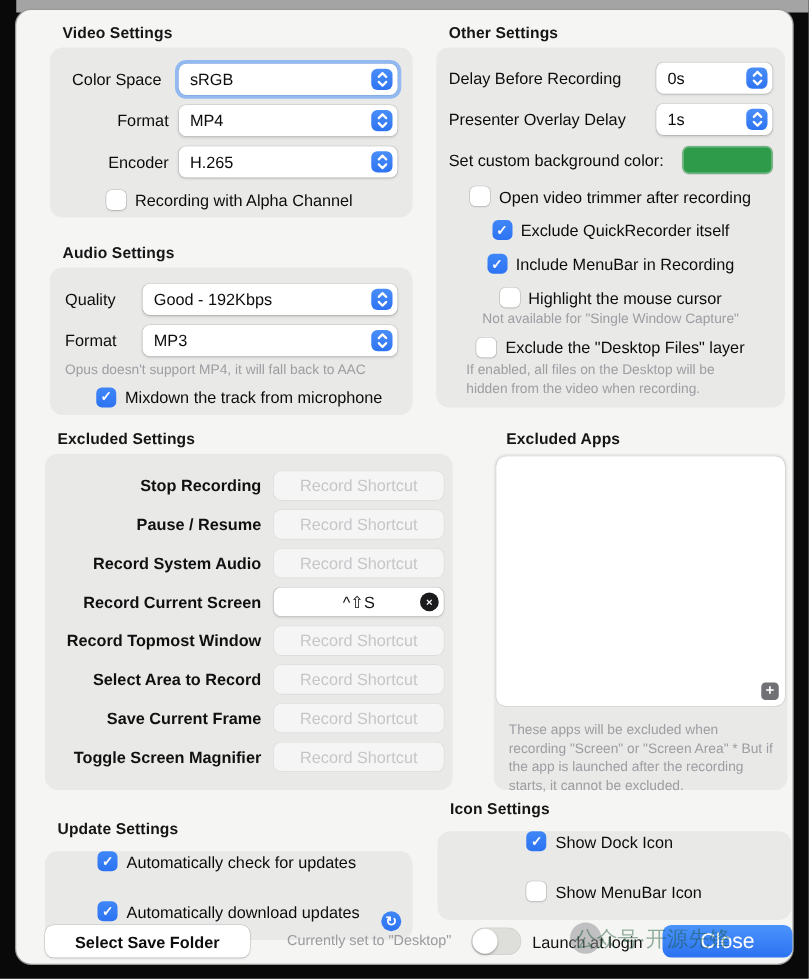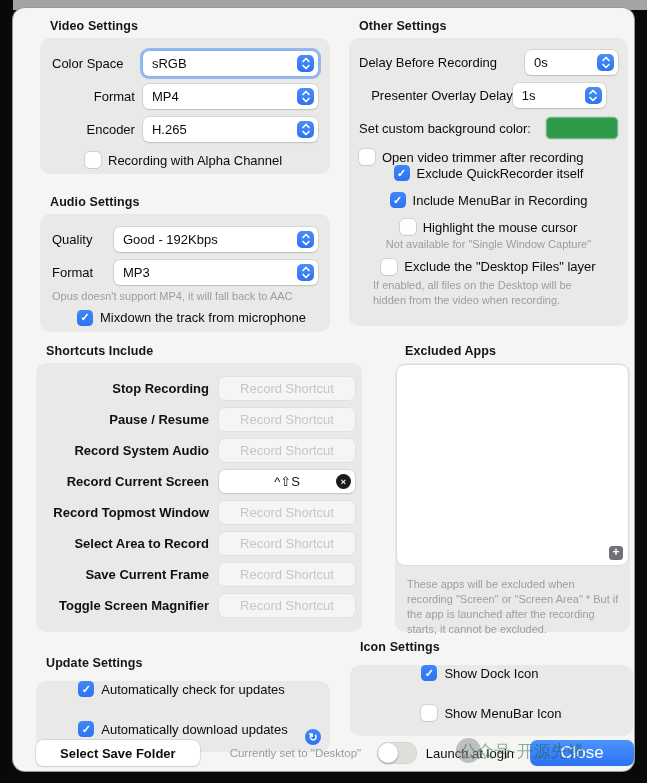--- a/index.html
+++ b/index.html
@@ -85,21 +85,21 @@
 <body>
 
 <div class="top-strip"></div>
 
 <div class="win">
 
   <div class="sec" style="left:27px;top:11px;width:290px">
     <div class="sec-h">Video Settings</div>
     <div class="panel" style="height:136px;padding:13px 12px;box-sizing:border-box">
       <div class="frow" style="gap:8px;margin-bottom:8px">
-        <span class="lbl" style="width:88px;text-align:left">Color Space</span>
+        <span class="lbl" style="width:88px;text-align:center">Color Space</span>
         <div class="popup focused" style="width:172px">
           <span class="popup-val">sRGB</span>
           <span class="stepper">
             <svg width="10" height="13" viewBox="0 0 10 13">
                 <path d="M2 4.5 5 1.5 8 4.5 M2 8.5 5 11.5 8 8.5" fill="none" stroke="#fff" stroke-width="1.7" stroke-linecap="round" stroke-linejoin="round"></path>
               </svg>
           </span>
         </div>
       </div>
       <div class="frow" style="gap:8px;margin-bottom:8px">
@@ -138,36 +138,36 @@
         <span class="lbl">Delay Before Recording</span>
         <div class="popup" style="width:80px">
           <span class="popup-val">0s</span>
           <span class="stepper">
             <svg width="10" height="13" viewBox="0 0 10 13">
                 <path d="M2 4.5 5 1.5 8 4.5 M2 8.5 5 11.5 8 8.5" fill="none" stroke="#fff" stroke-width="1.7" stroke-linecap="round" stroke-linejoin="round"></path>
               </svg>
           </span>
         </div>
       </div>
-      <div class="frow" style="justify-content:center;margin-bottom:9px">
+      <div class="frow" style="justify-content:space-between;margin-bottom:9px">
         <span class="lbl">Presenter Overlay Delay</span>
         <div class="popup" style="width:80px">
           <span class="popup-val">1s</span>
           <span class="stepper">
             <svg width="10" height="13" viewBox="0 0 10 13">
                 <path d="M2 4.5 5 1.5 8 4.5 M2 8.5 5 11.5 8 8.5" fill="none" stroke="#fff" stroke-width="1.7" stroke-linecap="round" stroke-linejoin="round"></path>
               </svg>
           </span>
         </div>
       </div>
       <div class="frow" style="justify-content:space-between;margin-bottom:10px">
         <span class="lbl">Set custom background color:</span>
         <span class="swatch" style="background: rgb(45, 155, 74);"></span>
       </div>
-      <div class="cb-row" style="justify-content:flex-start;">
+      <div class="cb-row" style="justify-content:center;margin-bottom:11px">
         <span class="cb"></span>
         <span class="cb-label">Open video trimmer after recording</span>
       </div>
       <div class="cb-row" style="justify-content:center;margin-bottom:11px">
         <span class="cb on"></span>
         <span class="cb-label">Exclude QuickRecorder itself</span>
       </div>
       <div class="cb-row" style="justify-content:center;margin-bottom:11px">
         <span class="cb on"></span>
         <span class="cb-label">Include MenuBar in Recording</span>
@@ -212,21 +212,21 @@
       </div>
       <div class="note" style="margin-bottom:6px">Opus doesn't support MP4, it will fall back to AAC</div>
       <div class="cb-row" style="margin-left:25px">
         <span class="cb on"></span>
         <span class="cb-label">Mixdown the track from microphone</span>
       </div>
     </div>
   </div>
 
   <div class="sec" style="left:23px;top:336px;width:326px">
-    <div class="sec-h">Shortcuts Include</div>
+    <div class="sec-h">Excluded Settings</div>
     <div class="panel" style="height:269px;padding:14px 7px 6px 10px;box-sizing:border-box">
       <div class="sc-row">
         <span class="sc-label">Stop Recording</span>
         <button class="sc-btn">Record Shortcut</button>
       </div>
       <div class="sc-row">
         <span class="sc-label">Pause / Resume</span>
         <button class="sc-btn">Record Shortcut</button>
       </div>
       <div class="sc-row">

